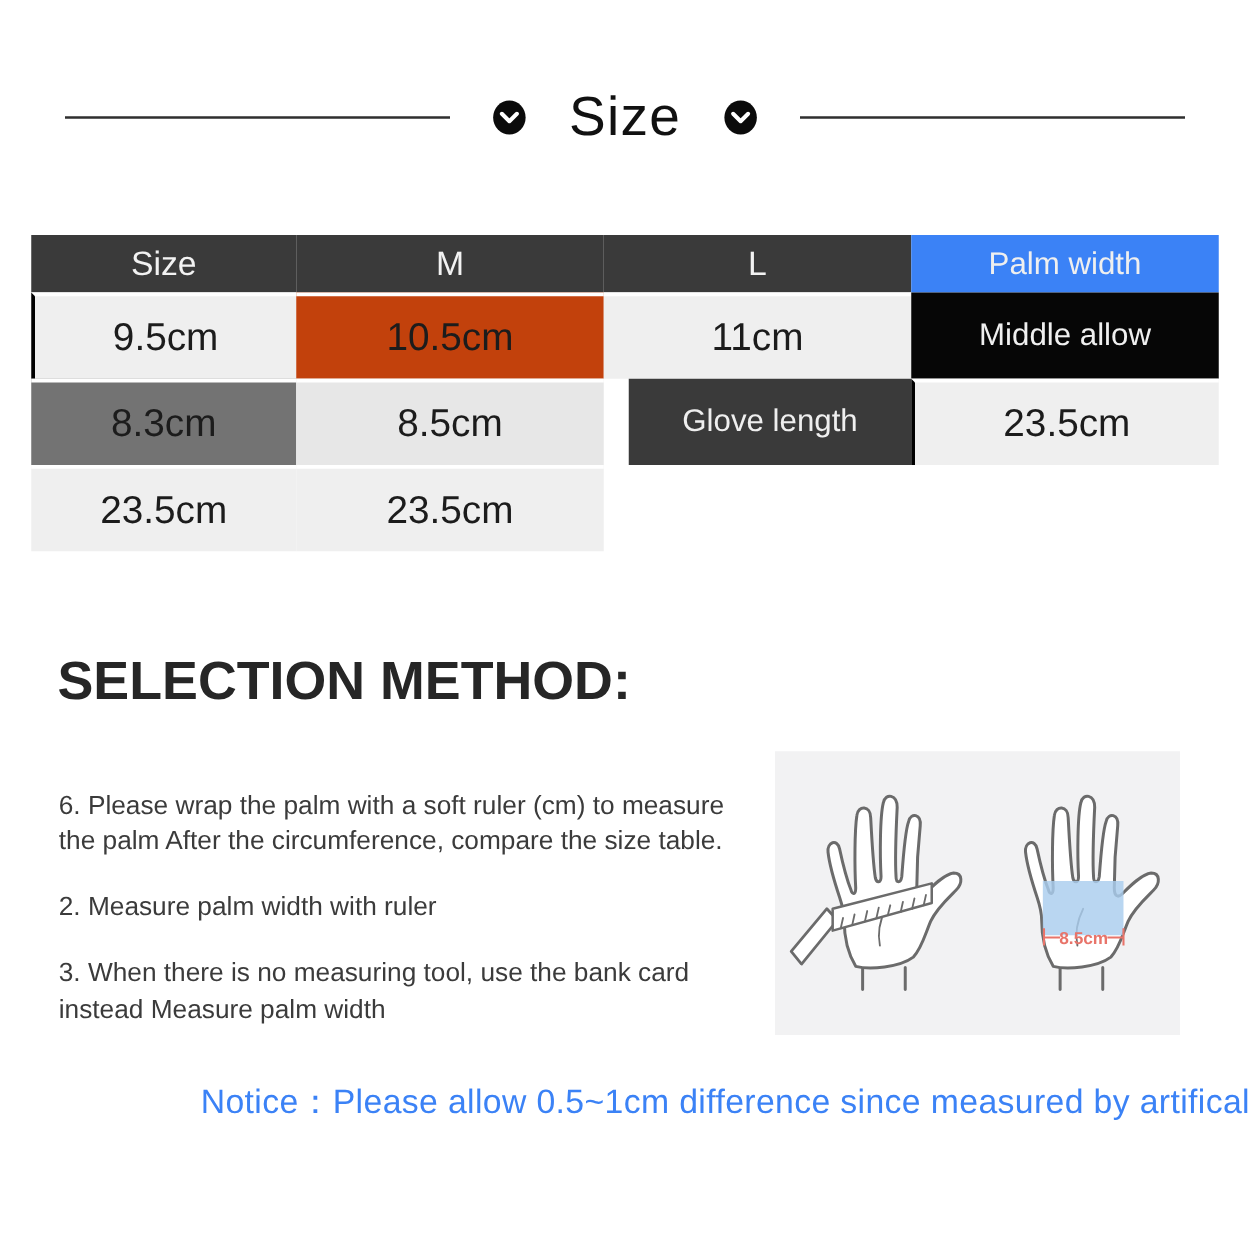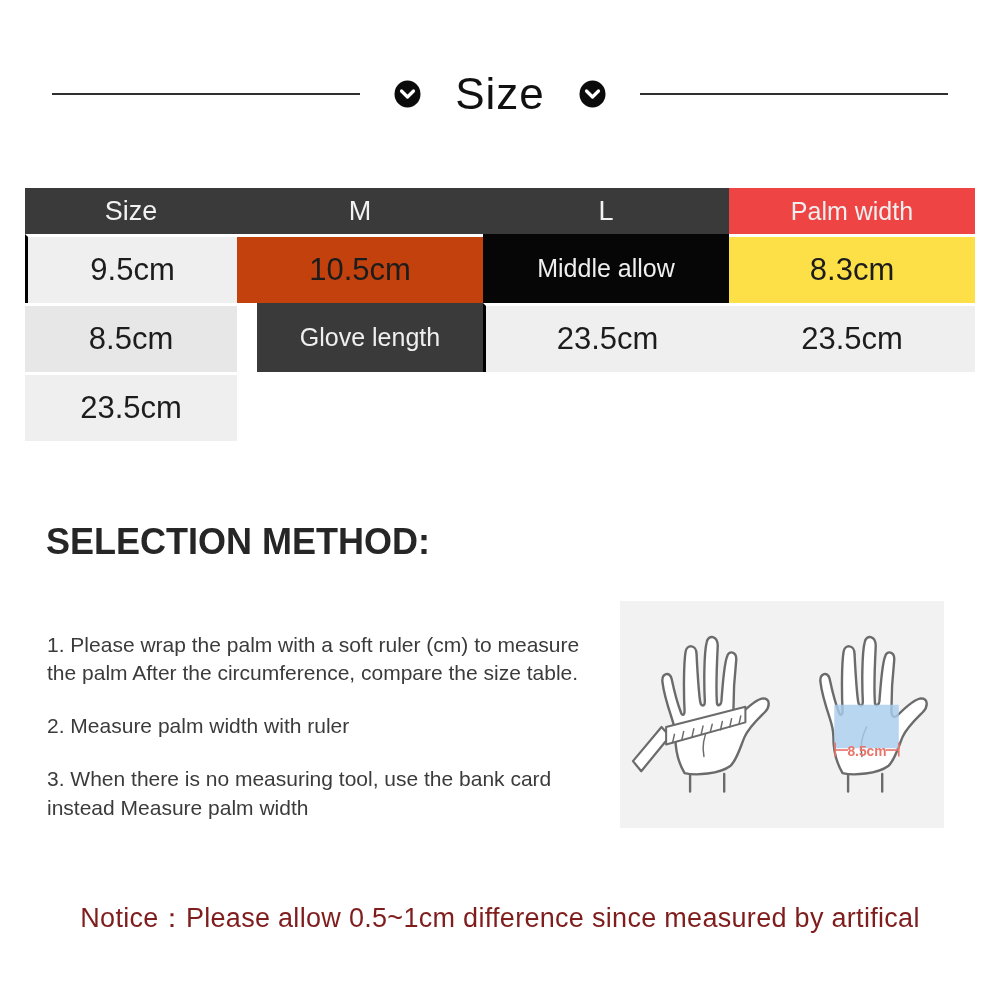--- a/index.html
+++ b/index.html
@@ -67,21 +67,21 @@
     border-top: 3px solid #ffffff;
   }
   .size-table .val.first-data-col {
     border-left: 3px solid #000000;
   }
 
   
   .sel-heading {
     position: absolute;
     top: 521px; left: 46px;
-    font-size: 36px;
+    font-size: 43px;
     font-weight: 700;
     color: #262626;
     letter-spacing: 0px;
   }
   .steps {
     position: absolute;
     top: 631px; left: 47px;
     width: 600px;
     font-size: 21px;
     line-height: 1.34;
@@ -100,25 +100,25 @@
     display: flex;
     align-items: center;
     justify-content: center;
     gap: 10px;
   }
   .illus-panel svg { display: block; }
 
   
   .notice {
     position: absolute;
-    top: 900px; left: 0; right: 0;
-    text-align: center;
+    top: 863px; left: 0; right: 0;
+    text-align: right;
     font-size: 27px;
     letter-spacing: 0.3px;
-    color: #7f1d1d;
+    color: #3b82f6;
   }
 </style>
 </head>
 <body>
 
 <div class="page">
 
   <div class="title-row">
     <span class="title-rule"></span>
     <span class="chev-wrap">
@@ -136,38 +136,39 @@
     </span>
     <span class="title-rule"></span>
   </div>
 
   <div class="size-table">
 
     <div class="cell th" style="background-color: rgb(58, 58, 58);">Size</div>
     <div class="cell th" style="background-color: rgb(58, 58, 58);">M</div>
     <div class="cell th" style="background-color: rgb(58, 58, 58);">L</div>
 
-    <div class="cell row-label" style="background-color: #ef4444;">Palm width</div>
+    <div class="cell row-label" style="background-color: #3b82f6;">Palm width</div>
     <div class="cell val first-data-col" style="background-color: rgb(239, 239, 239);">9.5cm</div>
     <div class="cell val" style="background-color: #c2410c;">10.5cm</div>
+    <div class="cell val" style="background-color: rgb(239, 239, 239);">11cm</div>
 
     <div class="cell row-label" style="background-color: rgb(6, 6, 6);">Middle allow</div>
-    <div class="cell val" style="background-color: #fde047;">8.3cm</div>
+    <div class="cell val" style="background-color: #737373;">8.3cm</div>
     <div class="cell val" style="background-color: rgb(231, 231, 231);">8.5cm</div>
 
     <div class="cell row-label" style="background-color: rgb(58, 58, 58); margin-left: 20px;">Glove length</div>
     <div class="cell val first-data-col" style="background-color: rgb(239, 239, 239);">23.5cm</div>
     <div class="cell val" style="background-color: rgb(239, 239, 239);">23.5cm</div>
     <div class="cell val" style="background-color: rgb(239, 239, 239);">23.5cm</div>
   </div>
 
   <h2 class="sel-heading">SELECTION METHOD:</h2>
 
   <div class="steps">
-    <p>1. Please wrap the palm with a soft ruler (cm) to measure
+    <p>6. Please wrap the palm with a soft ruler (cm) to measure
 the palm After the circumference, compare the size table.</p>
     <p>2. Measure palm width with ruler</p>
     <p>3. When there is no measuring tool, use the bank card
 instead Measure palm width</p>
   </div>
 
   <div class="illus-panel" style="background-color: rgb(242, 242, 243);">
 
     <svg width="148" height="212" viewBox="0 0 160 230">
 

